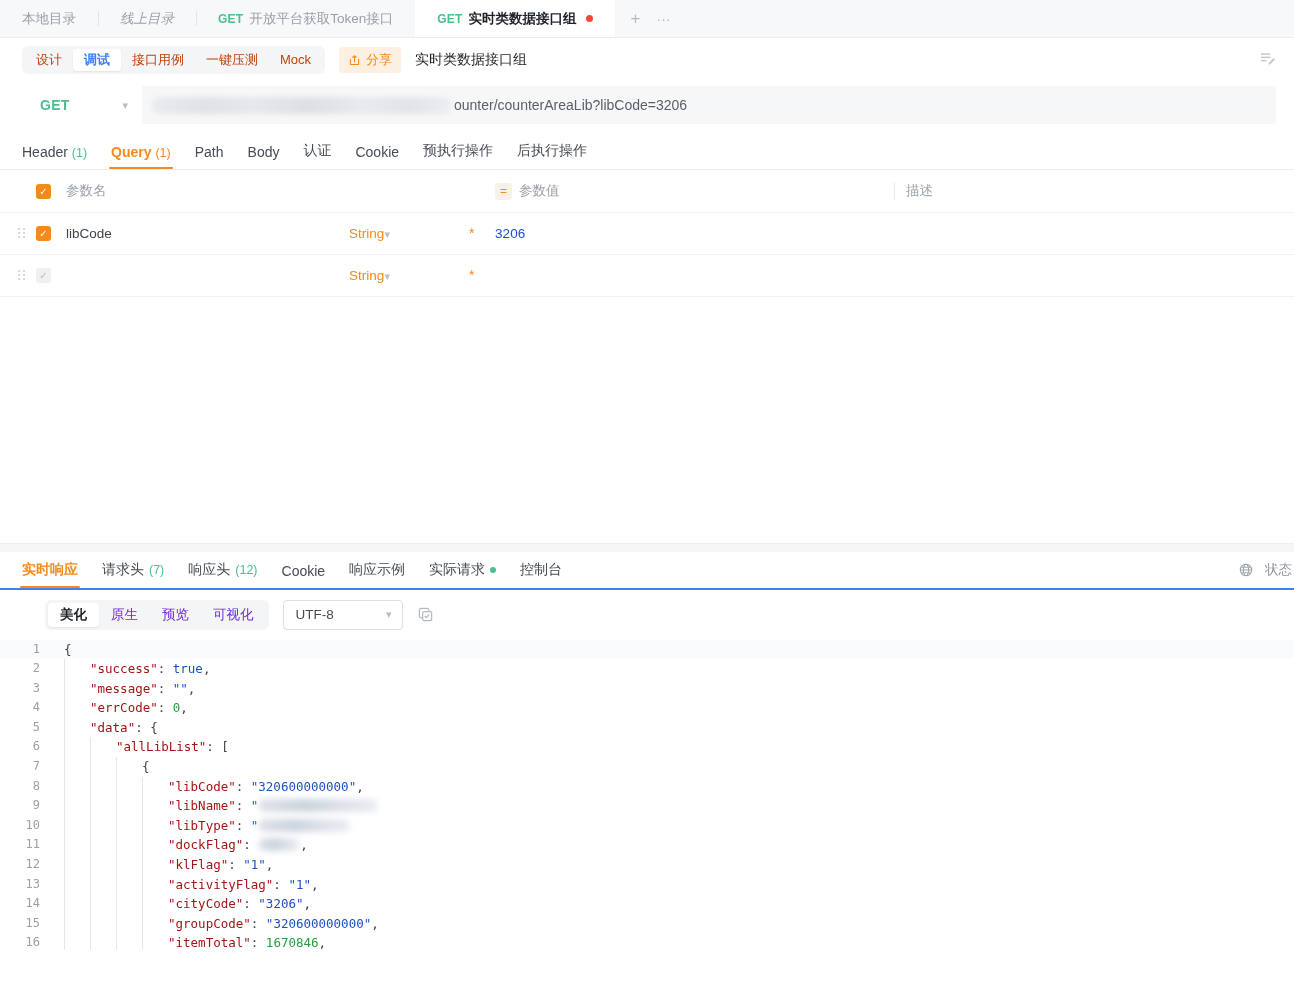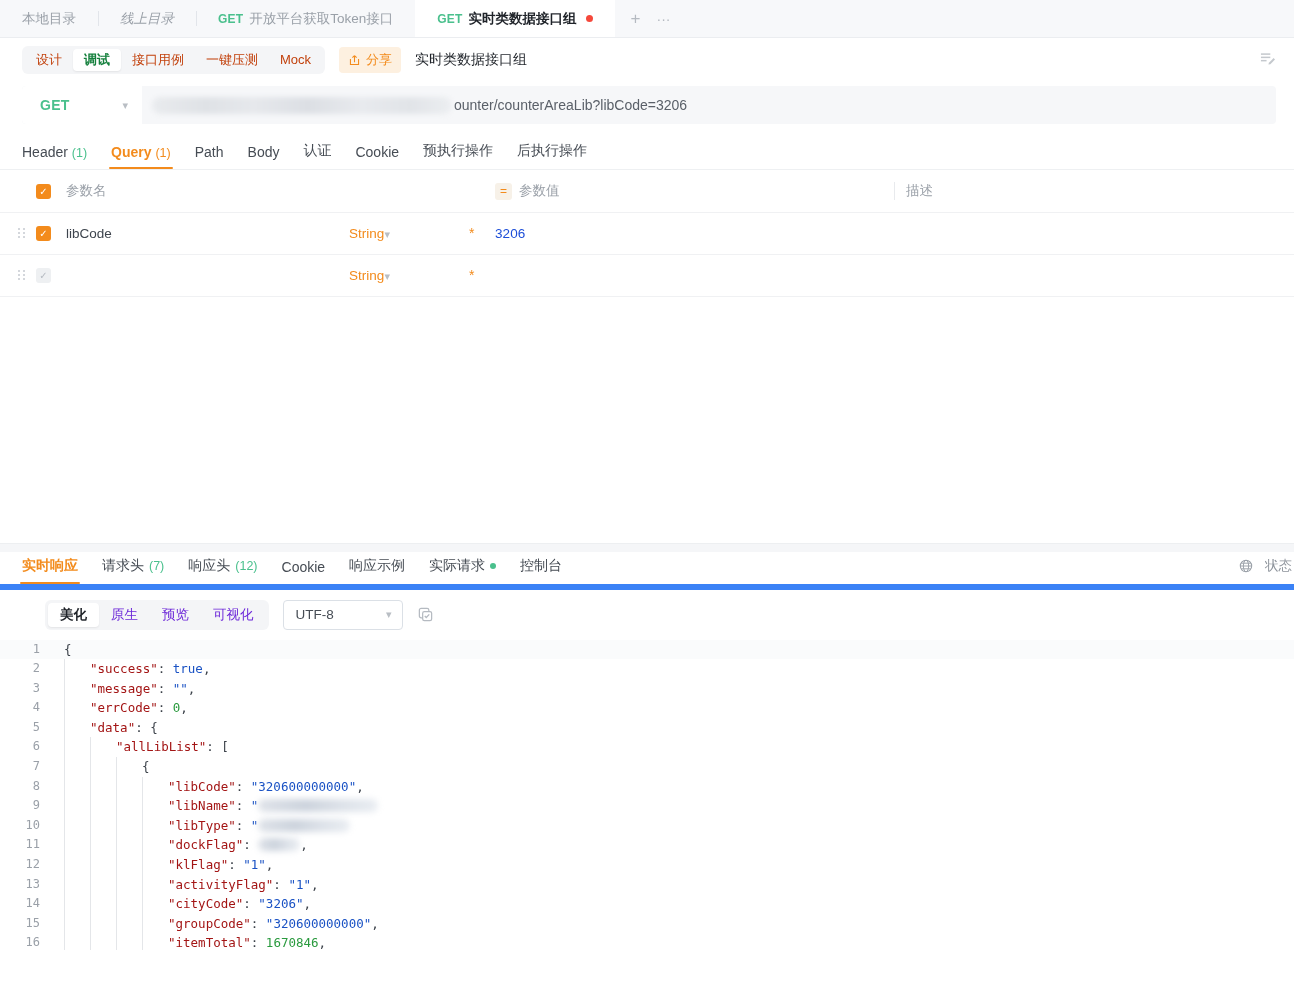--- a/index.html
+++ b/index.html
@@ -75,21 +75,21 @@
   .seg {
     padding: 0 11px;
     height: 22px; line-height: 22px;
     font-size: 13px;
     color: #c2410c;
     border-radius: 4px;
     white-space: nowrap;
   }
   .seg.active {
     background: #ffffff;
-    color: #15803d;
+    color: #3b82f6;
     font-weight: bold;
     box-shadow: 0 1px 2px rgba(0,0,0,.07);
   }
   .share-btn {
     display: flex; align-items: center; gap: 5px;
     background: #fdf0e0;
     color: #f38b1c;
     font-size: 13px;
     border-radius: 4px;
     padding: 4px 9px;
@@ -217,21 +217,21 @@
   .hr-thick { height: 1px; background: #edeff1; }
   .gap-gray { height: 8px; background: #f5f6f8; }
 
   
   .resptabs {
     display: flex; align-items: flex-end;
     gap: 24px;
     padding: 0 22px;
     height: 38px;
     background: #ffffff;
-    border-bottom: 6px solid #3b82f6;
+    border-bottom: 2px solid #3b82f6;
     position: relative;
   }
   .rtab {
     position: relative;
     font-size: 14px;
     color: #464c54;
     padding-bottom: 9px;
     white-space: nowrap;
     display: flex; align-items: center; gap: 5px;
   }

